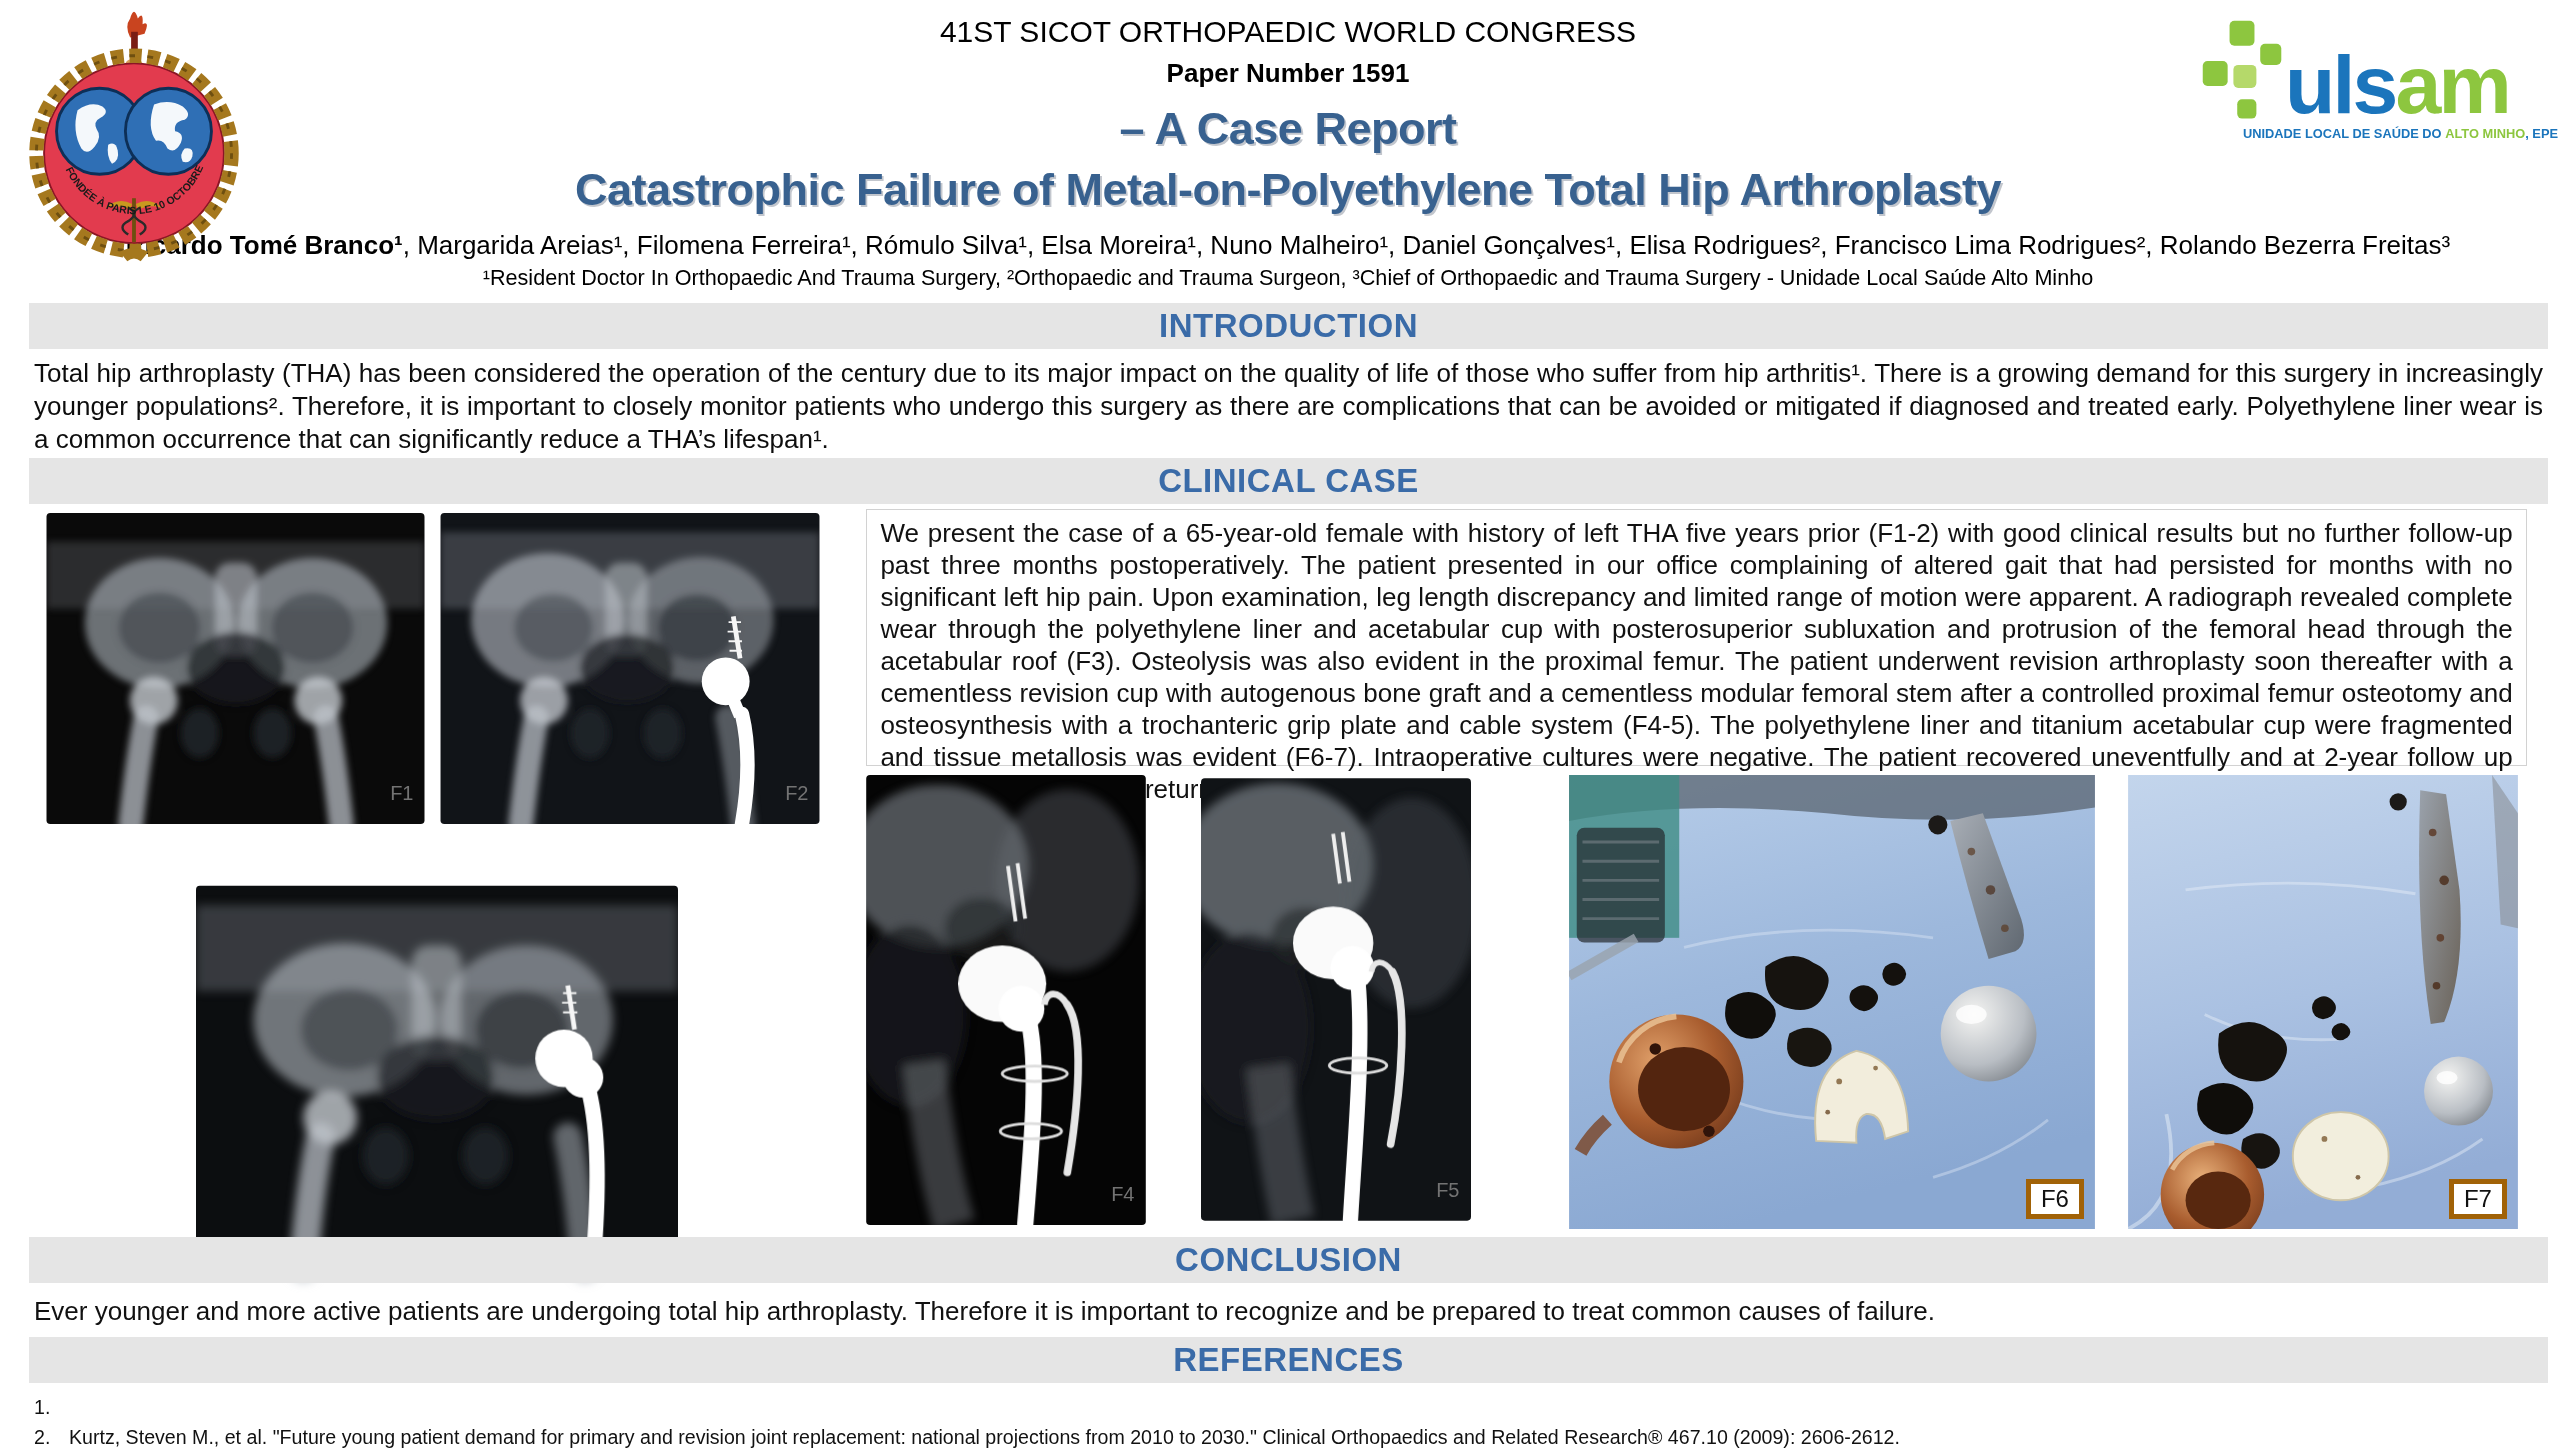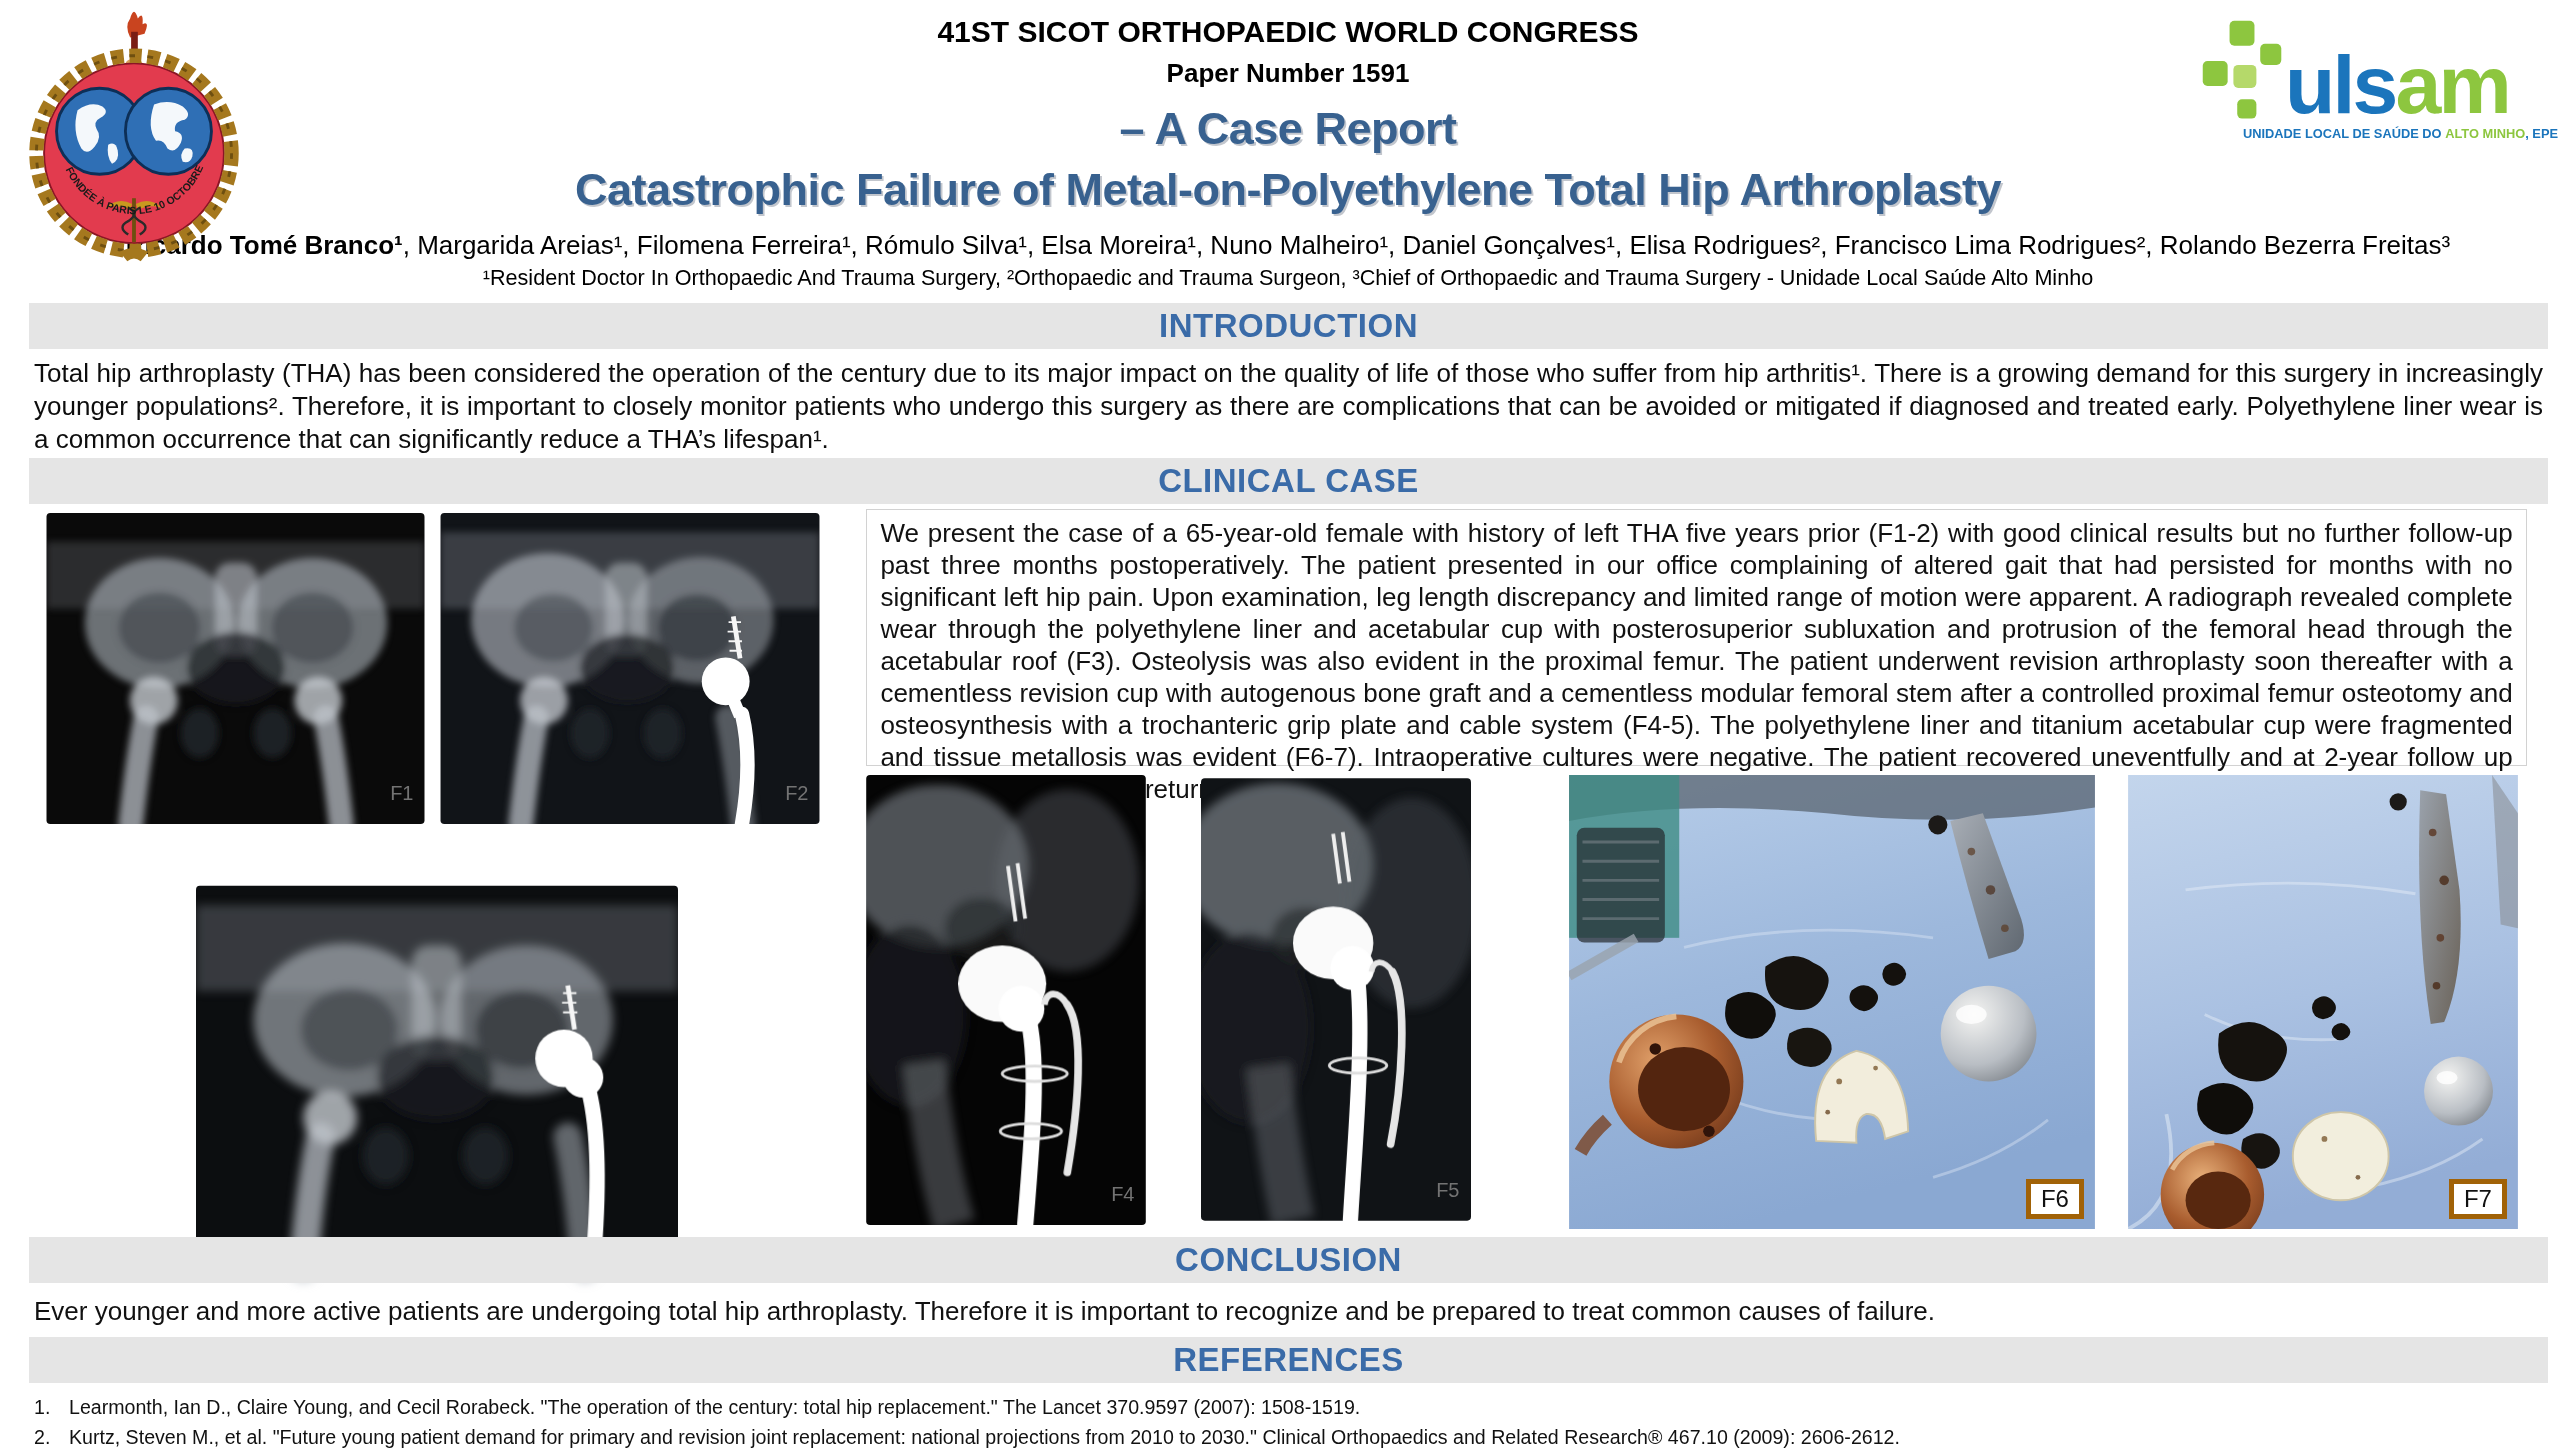--- a/index.html
+++ b/index.html
@@ -1,20 +1,20 @@
 <!DOCTYPE html>
 <html><head>
 <meta charset="utf-8">
 <style>
   html,body{margin:0;padding:0;}
   body{width:2576px;height:1449px;position:relative;background:#ffffff;overflow:hidden;
        font-family:"Liberation Sans",sans-serif;color:#111;}
   .abs{position:absolute;}
   .centered{left:0;width:100%;text-align:center;}
-  .congress{top:15.3px;font-size:30px;font-weight:bold;color:#000;}
+  .congress{top:15.3px;font-size:30px;font-weight:normal;color:#000;}
   .papernum{top:58px;font-size:26px;font-weight:bold;color:#000;}
   .title{top:98px;font-size:45px;font-weight:bold;color:#38618f;line-height:61px;
          letter-spacing:-0.5px;text-shadow:1.9px 1.9px 0 rgba(35,50,75,0.28);}
   .authors{top:230px;font-size:26px;color:#000;}
   .authors b{font-weight:bold;}
   .affil{top:265px;font-size:21.6px;color:#000;}
   .bar{left:29px;width:2519px;height:46px;background:#e5e5e5;text-align:center;}
   .bar span{font-size:33px;font-weight:bold;color:#3a6ba8;line-height:46px;letter-spacing:0.5px;}
   #bar-intro{top:303px;} #bar-clinical{top:458px;} #bar-conclusion{top:1237px;text-align:center;} #bar-references{top:1337px;}
   .bodytext{font-size:26px;line-height:33px;text-align:justify;color:#0d0d0d;}
@@ -389,20 +389,19 @@
   <span class="fig-label boxed">F7</span>
 </div>
 
 <div id="bar-conclusion" class="abs bar"><span>CONCLUSION</span></div>
 <div id="conclusion-text" class="abs">Ever younger and more active patients are undergoing total hip arthroplasty. Therefore it is important to recognize and be prepared to treat common causes of failure.</div>
 
 <div id="bar-references" class="abs bar"><span>REFERENCES</span></div>
 <div id="references-list" class="abs">
   <div class="ref-row">
     <span class="ref-num">1.</span>
-    <span>Learmonth, Ian D., Claire Young, and Cecil Rorabeck. "The operation of the century: total hip replacement." The Lancet 370.9597 (2007): 1508-1519.</span>
   </div>
   <div class="ref-row">
     <span class="ref-num">2.</span>
     <span>Kurtz, Steven M., et al. "Future young patient demand for primary and revision joint replacement: national projections from 2010 to 2030." Clinical Orthopaedics and Related Research® 467.10 (2009): 2606-2612.</span>
   </div>
 </div>
 
 
 </body></html>

